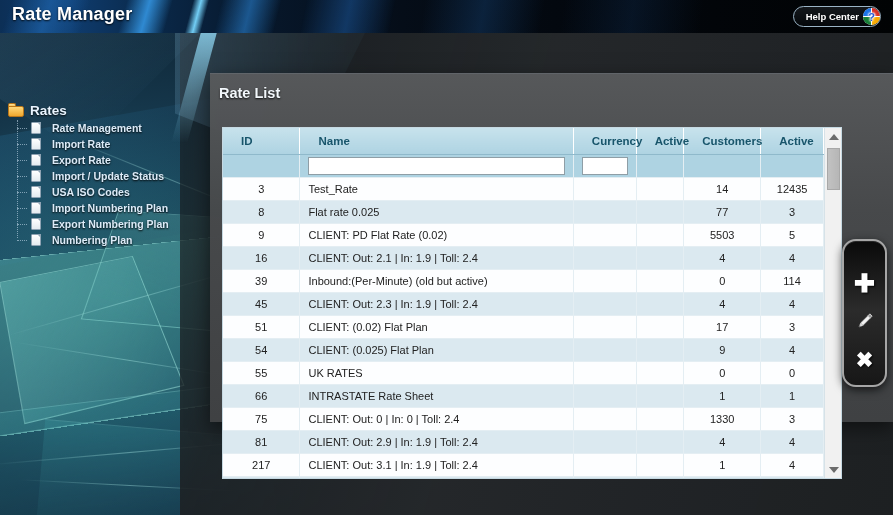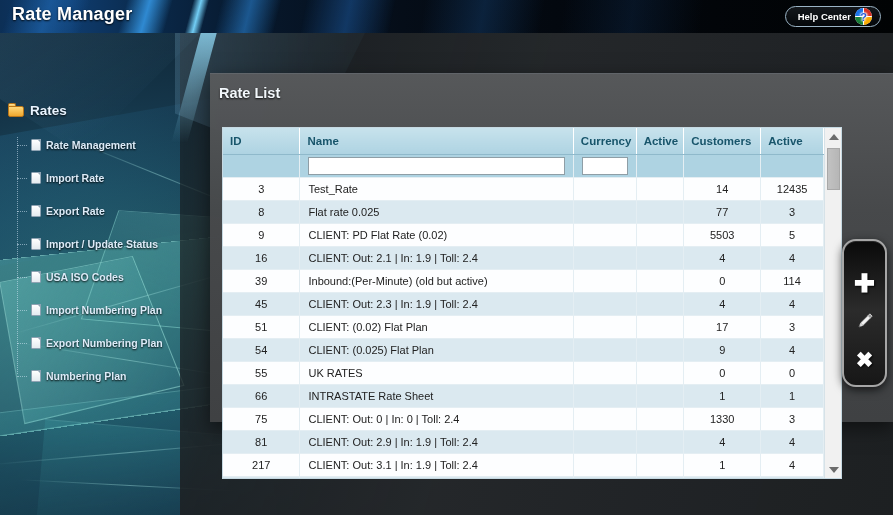--- a/index.html
+++ b/index.html
@@ -144,21 +144,21 @@
     left: 0px; top: 33px; width: 200px; height: 120px;
     background: linear-gradient(150deg, rgba(120,175,215,.16), rgba(30,60,95,0) 70%);
     clip-path: polygon(0 0, 100% 0, 40% 100%, 0 55%);
   }
 
   
   .help-btn {
     position: absolute;
     right: 12px; top: 6px;
     height: 21px;
-    padding: 0 8px 0 12px;
+    padding: 0 0 0 12px;
     display: flex;
     align-items: center;
     gap: 4px;
     background: linear-gradient(180deg, #14181c 0%, #04070a 100%);
     border: 1px solid #9bb4c6;
     border-radius: 11px;
     z-index: 8;
     cursor: pointer;
     text-align: center;
   }
@@ -231,24 +231,23 @@
     padding-left: 14px;
   }
   .tree-children:before {
     content: "";
     position: absolute;
     left: 0; top: 0; bottom: 10px;
     border-left: 1px dotted rgba(210,230,245,.55);
   }
   .tree-item {
     position: relative;
-    display: flex; align-items: center; gap: 5px;
+    display: flex; align-items: center; gap: 11px;
     height: 16px;
     cursor: pointer;
-    margin-top: 17px;
   }
   .tree-item:before {
     content: "";
     position: absolute;
     left: -14px; top: 8px; width: 10px;
     border-top: 1px dotted rgba(210,230,245,.55);
   }
   .page-icon {
     position: relative;
     width: 10px; height: 12px;
@@ -307,21 +306,21 @@
     border-collapse: collapse;
     table-layout: fixed;
     font-size: 11px;
   }
   table.grid th {
     background: linear-gradient(180deg, #c7e2ec 0%, #aed3e2 100%);
     color: #18556b;
     font-size: 11.5px;
     font-weight: bold;
     text-align: left;
-    padding: 5px 7px;
+    padding: 5px 18px;
     height: 26px;
     border-right: 1px solid #ffffff;
     border-bottom: 1px solid #8fb9cb;
     white-space: nowrap;
   }
   tr.filter-row td {
     background: #aed3e2;
     height: 27px;
     padding: 2px 6px;
     border-right: 1px solid #ffffff;

